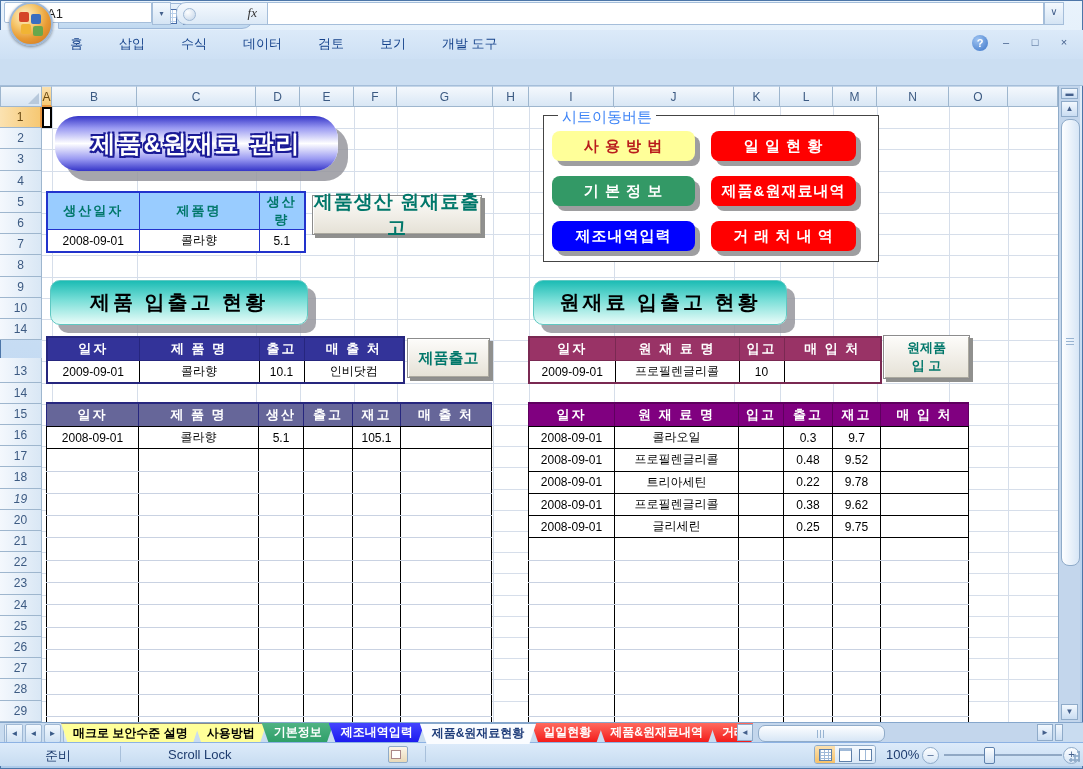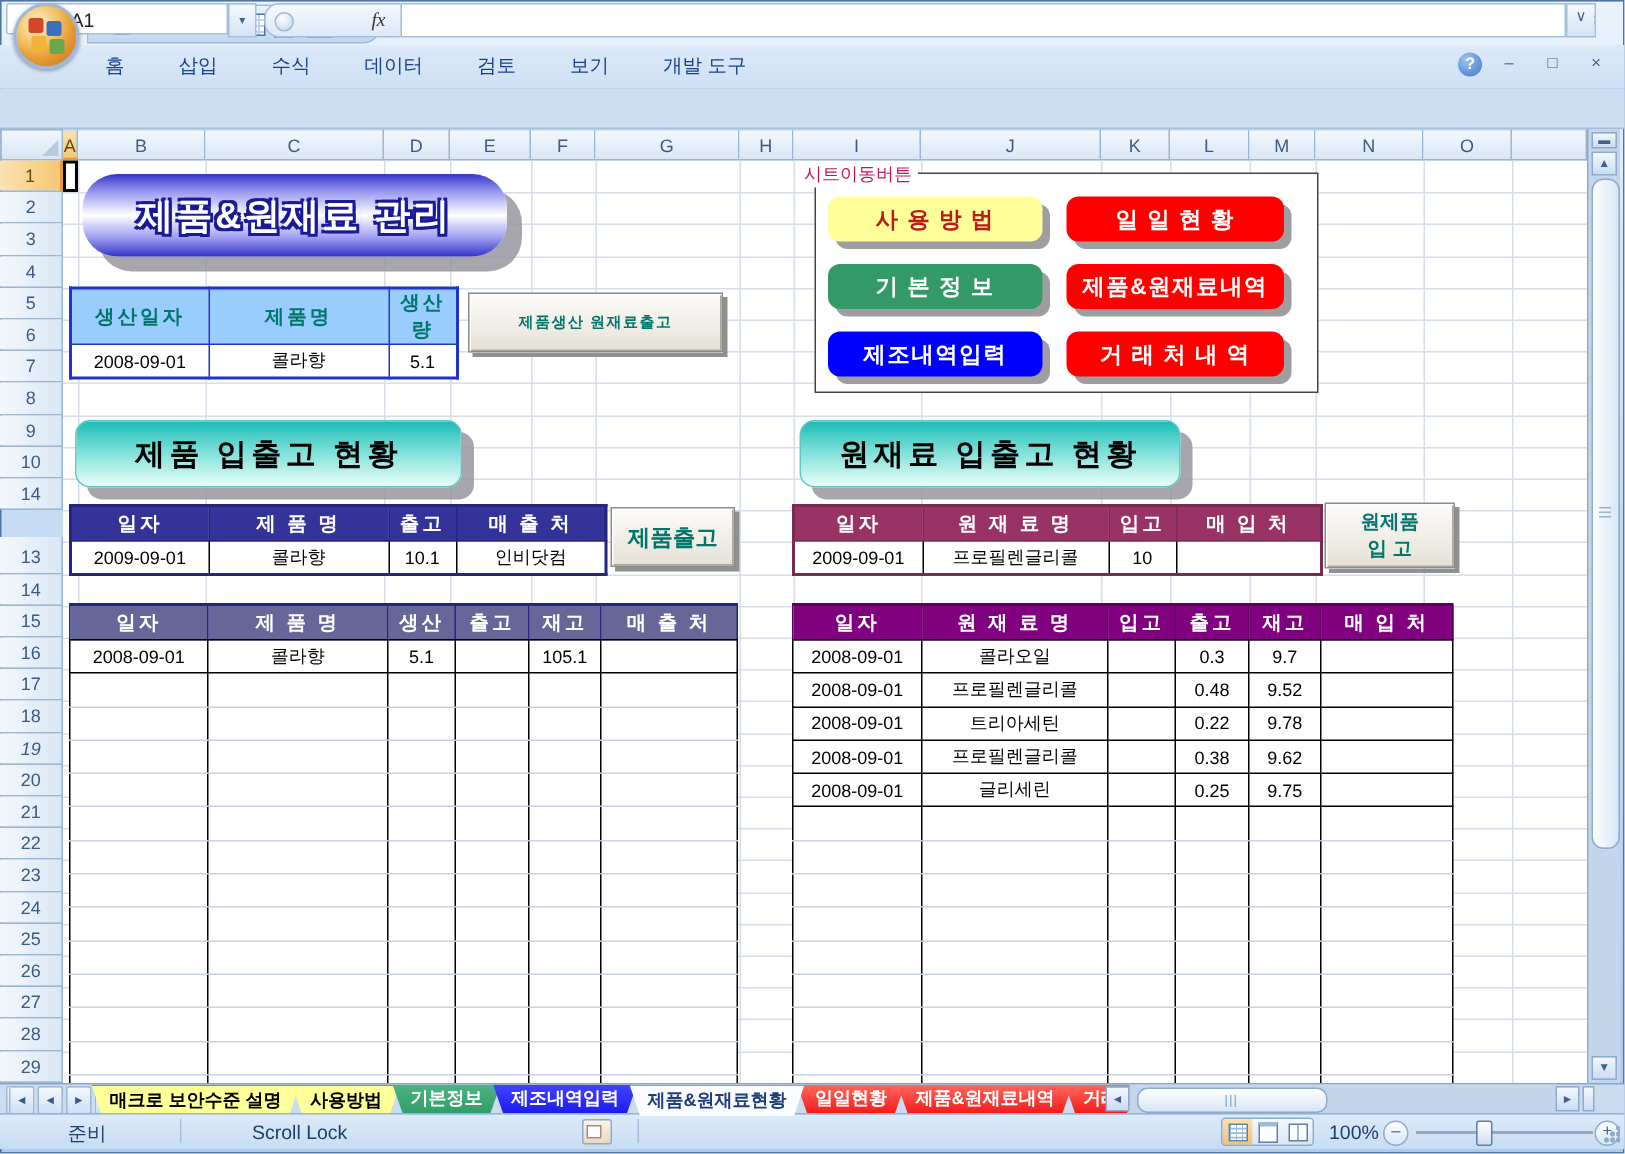--- a/index.html
+++ b/index.html
@@ -87,21 +87,21 @@
   .banner-main{left:55px;top:116px;width:283px;height:55px;border-radius:23px;
      background:linear-gradient(180deg,#3535C8 0%,#9A9AF2 22%,#FFFFFF 50%,#9A9AF2 78%,#3535C8 100%);
      box-shadow:10px 10px 0 rgba(150,150,158,.85);display:flex;align-items:center;justify-content:center;
      font-size:24px;font-weight:bold;color:#fff;letter-spacing:2px;
      text-shadow:-2px -2px 0 #1A1A96,2px -2px 0 #1A1A96,-2px 2px 0 #1A1A96,2px 2px 0 #1A1A96,0 2px 0 #1A1A96,2px 0 0 #1A1A96;}
   .banner-teal{height:43px;border-radius:10px;border:1px solid #5FC8C2;
      background:linear-gradient(180deg,#1CBCB4 0%,#7ADFD8 45%,#EAFCF9 100%);
      box-shadow:8px 8px 0 rgba(150,150,158,.85);display:flex;align-items:center;justify-content:center;
      font-size:20px;font-weight:bold;color:#000;letter-spacing:3px;}
   .groupbox{left:543px;top:115px;width:334px;height:145px;background:#fff;border:1px solid #444;}
-  .grouplabel{left:532px;top:108px;background:#fff;padding:0 4px;font-size:12px;color:#be185d;}
+  .grouplabel{left:558px;top:108px;background:#fff;padding:0 4px;font-size:15px;color:#3b82f6;}
   .navbtn{position:absolute;height:30px;border-radius:8px;box-shadow:5px 5px 0 #9E9EA0;
      display:flex;align-items:center;justify-content:center;font-size:15px;font-weight:bold;letter-spacing:1px;}
   .graybtn{background:linear-gradient(180deg,#FDFCFA,#E5E1D6);border:1px solid #8C8C8C;
      box-shadow:inset 1px 1px 0 #fff,inset -1px -1px 0 #ABA99F,3px 3px 0 #90908E;
      color:#00776A;font-weight:bold;display:flex;align-items:center;justify-content:center;text-align:center;}
   
   table.xlt{border-collapse:collapse;table-layout:fixed;position:absolute;background:#fff;}
   .xlt th{font-size:13px;font-weight:bold;letter-spacing:2px;height:22px;padding:0;}
   .xlt td{font-size:12px;height:21.3px;text-align:center;padding:0;color:#000;background:#fff;overflow:hidden;white-space:nowrap;}
   .t-light{border:2px solid #2233CC;}
@@ -363,21 +363,21 @@
       </tr>
     </thead>
     <tbody>
       <tr class="filled">
         <td>2008-09-01</td>
         <td>콜라향</td>
         <td>5.1</td>
       </tr>
     </tbody>
   </table>
-<div class="abs graybtn" style="left:312px;top:195px;width:168px;height:38px;font-size:10px;letter-spacing:1px;">제품생산 원재료출고</div>
+<div class="abs graybtn" style="left:312px;top:195px;width:168px;height:38px;font-size:19px;letter-spacing:1px;">제품생산 원재료출고</div>
 
 <div class="abs groupbox"></div>
 <div class="abs grouplabel">시트이동버튼</div>
 <div id="navButtons">
     <div class="navbtn" style="left: 552px; top: 131px; width: 143px; background: rgb(255, 255, 153); color: #b91c1c;">사 용 방 법</div>
     <div class="navbtn" style="left: 711px; top: 131px; width: 145px; background: rgb(255, 0, 0); color: rgb(255, 255, 255);">일 일 현 황</div>
     <div class="navbtn" style="left: 552px; top: 176px; width: 143px; background: rgb(51, 153, 102); color: rgb(255, 255, 255);">기 본 정 보</div>
     <div class="navbtn" style="left: 711px; top: 176px; width: 145px; background: rgb(255, 0, 0); color: rgb(255, 255, 255);">제품&amp;원재료내역</div>
     <div class="navbtn" style="left: 552px; top: 221px; width: 143px; background: rgb(0, 0, 255); color: rgb(255, 255, 255);">제조내역입력</div>
     <div class="navbtn" style="left: 711px; top: 221px; width: 145px; background: rgb(255, 0, 0); color: rgb(255, 255, 255);">거 래 처 내 역</div>

